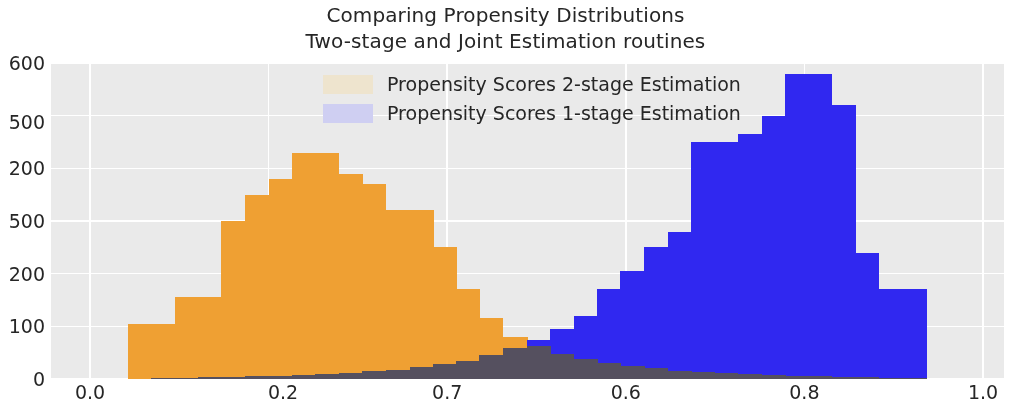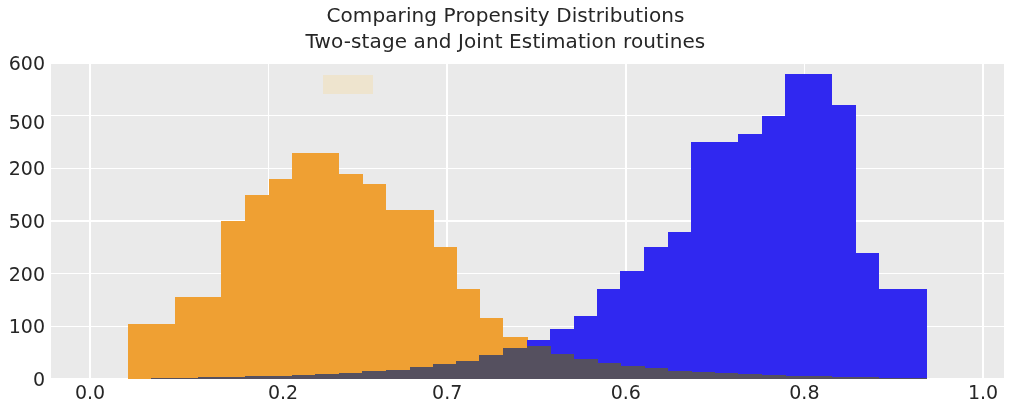--- a/index.html
+++ b/index.html
@@ -200,16 +200,21 @@
       <div class="xtick" style="left: 283px;">0.2</div>
       <div class="xtick" style="left: 447.2px;">0.7</div>
       <div class="xtick" style="left: 625.8px;">0.6</div>
       <div class="xtick" style="left: 804.4px;">0.8</div>
       <div class="xtick" style="left: 983px;">1.0</div>
     </div>
 
   <div class="legend">
     <div class="legend-row">
       <span class="swatch sw-a"></span>
+      <span class="legend-label">Propensity Scores 2-stage Estimation</span>
+    </div>
+    <div class="legend-row">
+      <span class="swatch sw-b"></span>
+      <span class="legend-label">Propensity Scores 1-stage Estimation</span>
     </div>
   </div>
 
 </div>
 
 </body></html>

